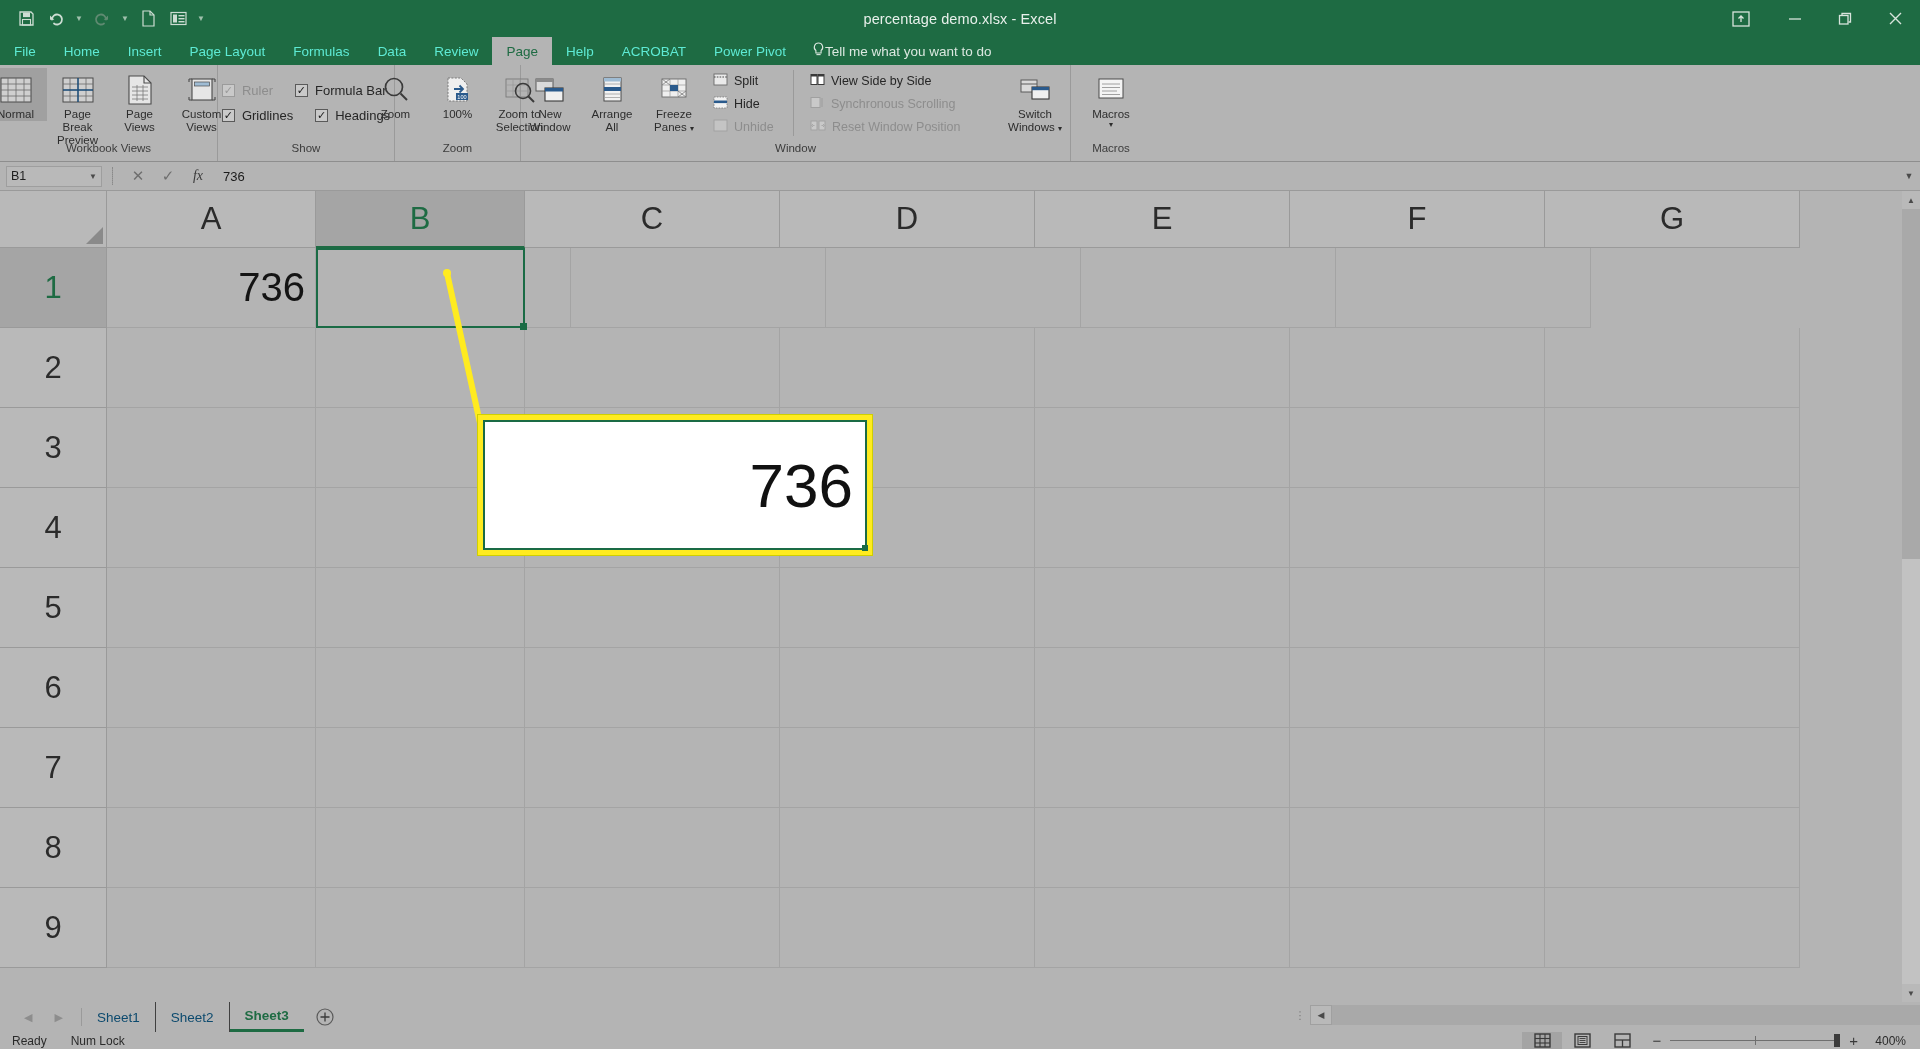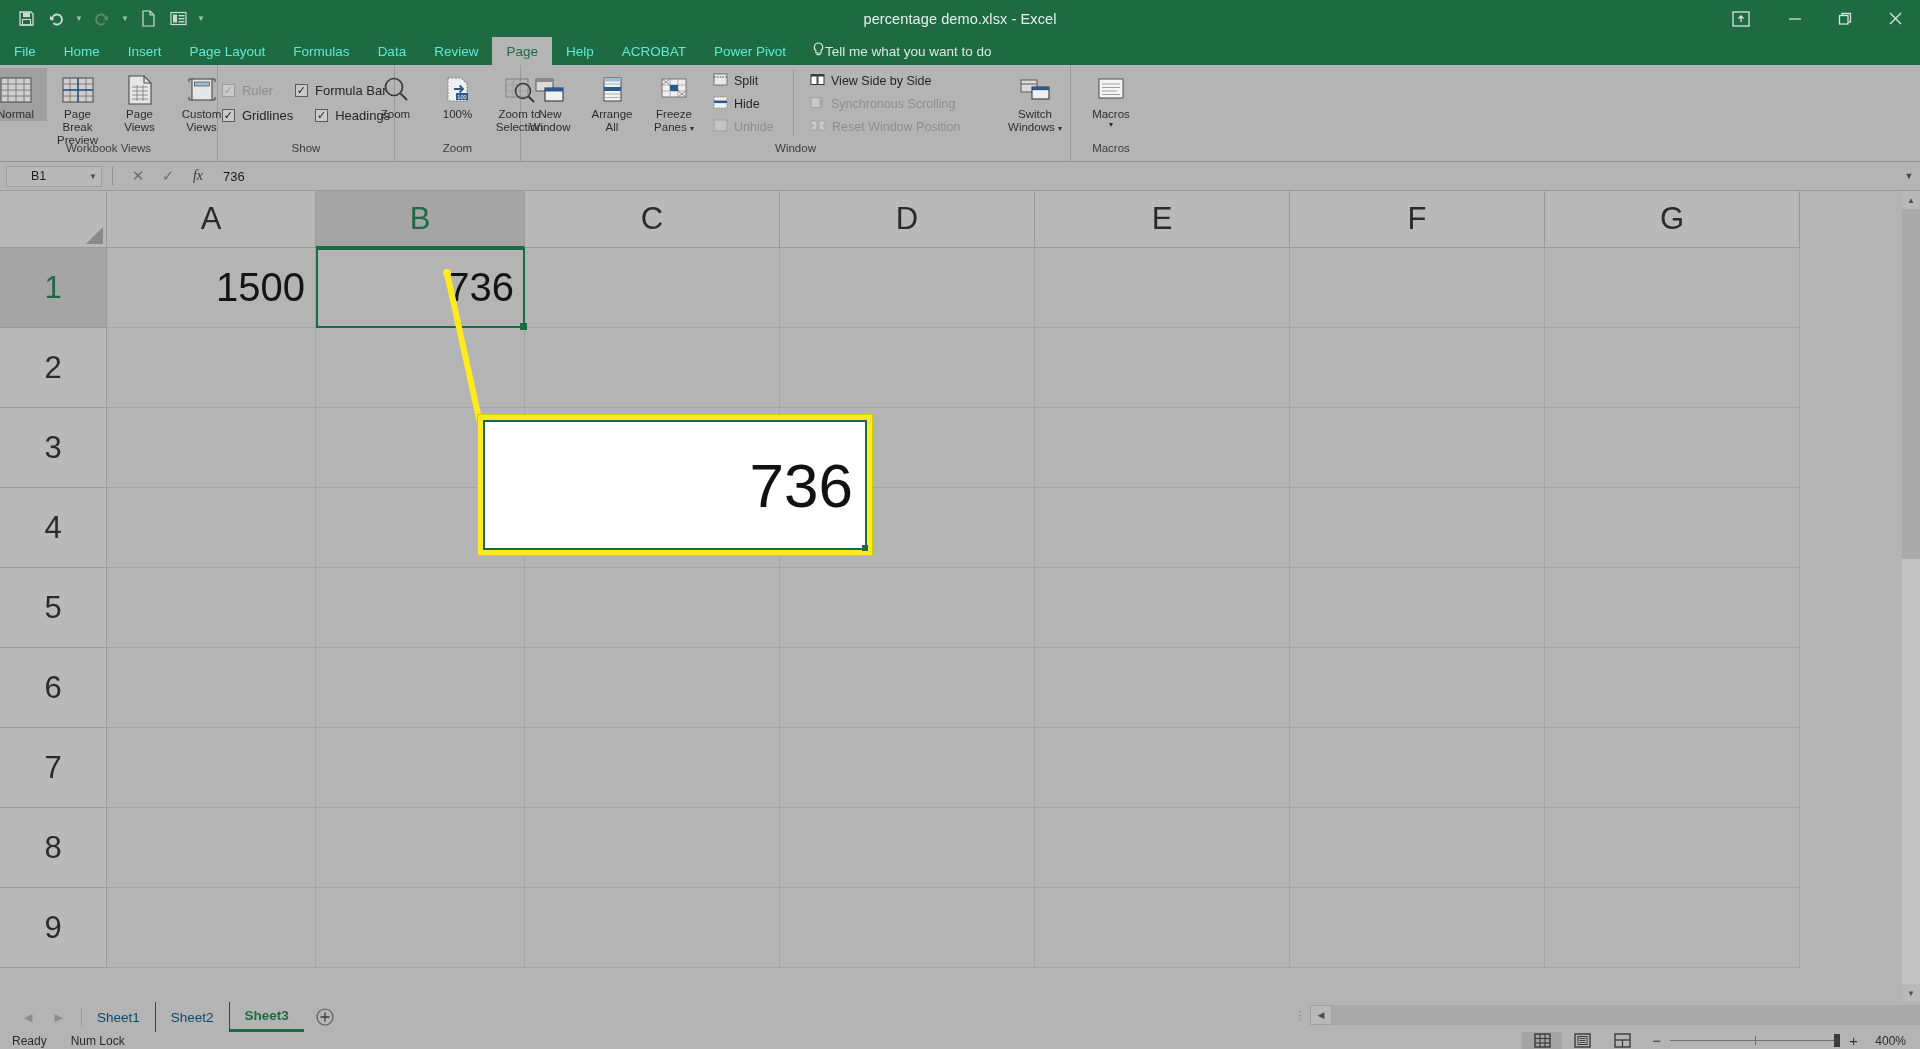--- a/index.html
+++ b/index.html
@@ -104,21 +104,21 @@
   .fbar {
     position: absolute; left: 0; top: 162px; width: 1920px; height: 29px;
     background: #b4b4b4; display: flex; align-items: center;
     border-bottom: 1px solid #9a9a9a;
   }
   .namebox {
     margin-left: 6px; width: 96px; height: 21px; background: #b9b9b9;
     border: 1px solid #9e9e9e; display: flex; align-items: center;
     padding: 0 4px; font-size: 12.5px; color: #1f1f1f;
   }
-  .namebox .nb-val { flex: 1; margin-left: 20px; }
+  .namebox .nb-val { flex: 1; }
   .namebox .nb-caret { font-size: 8px; color: #4a4a4a; }
   .fb-sep { width: 1px; height: 18px; background: #9a9a9a; margin: 0 10px; border-left: 1px dotted #8a8a8a;}
   .fb-btn { width: 30px; text-align: center; color: #6e6e6e; font-size: 15px; }
   .fb-fx { width: 30px; text-align: center; color: #3a3a3a; font-size: 14px; font-style: italic; font-family: "Liberation Serif", serif;}
   .fb-input {
     flex: 1; height: 21px; display: flex; align-items: center;
     padding-left: 10px; font-size: 13px; color: #1b1b1b;
   }
   .fb-expand { width: 22px; text-align: center; color: #4a4a4a; font-size: 9px; }
 
@@ -643,21 +643,20 @@
       <div class="rowcell" style="height:80px">4</div>
       <div class="rowcell" style="height:80px">5</div>
       <div class="rowcell" style="height:80px">6</div>
       <div class="rowcell" style="height:80px">7</div>
       <div class="rowcell" style="height:80px">8</div>
       <div class="rowcell" style="height:80px">9</div>
     </div>
 
     <div class="cells">
       <div class="cellrow">
-        <div class="cell" style="width:209px;height:80px">1500</div>
         <div class="cell" style="width:209px;height:80px">736</div>
         <div class="cell" style="width:255px;height:80px"></div>
         <div class="cell" style="width:255px;height:80px"></div>
         <div class="cell" style="width:255px;height:80px"></div>
         <div class="cell" style="width:255px;height:80px"></div>
         <div class="cell" style="width:255px;height:80px"></div>
       </div>
       <div class="cellrow">
         <div class="cell" style="width:209px;height:80px"></div>
         <div class="cell" style="width:209px;height:80px"></div>

